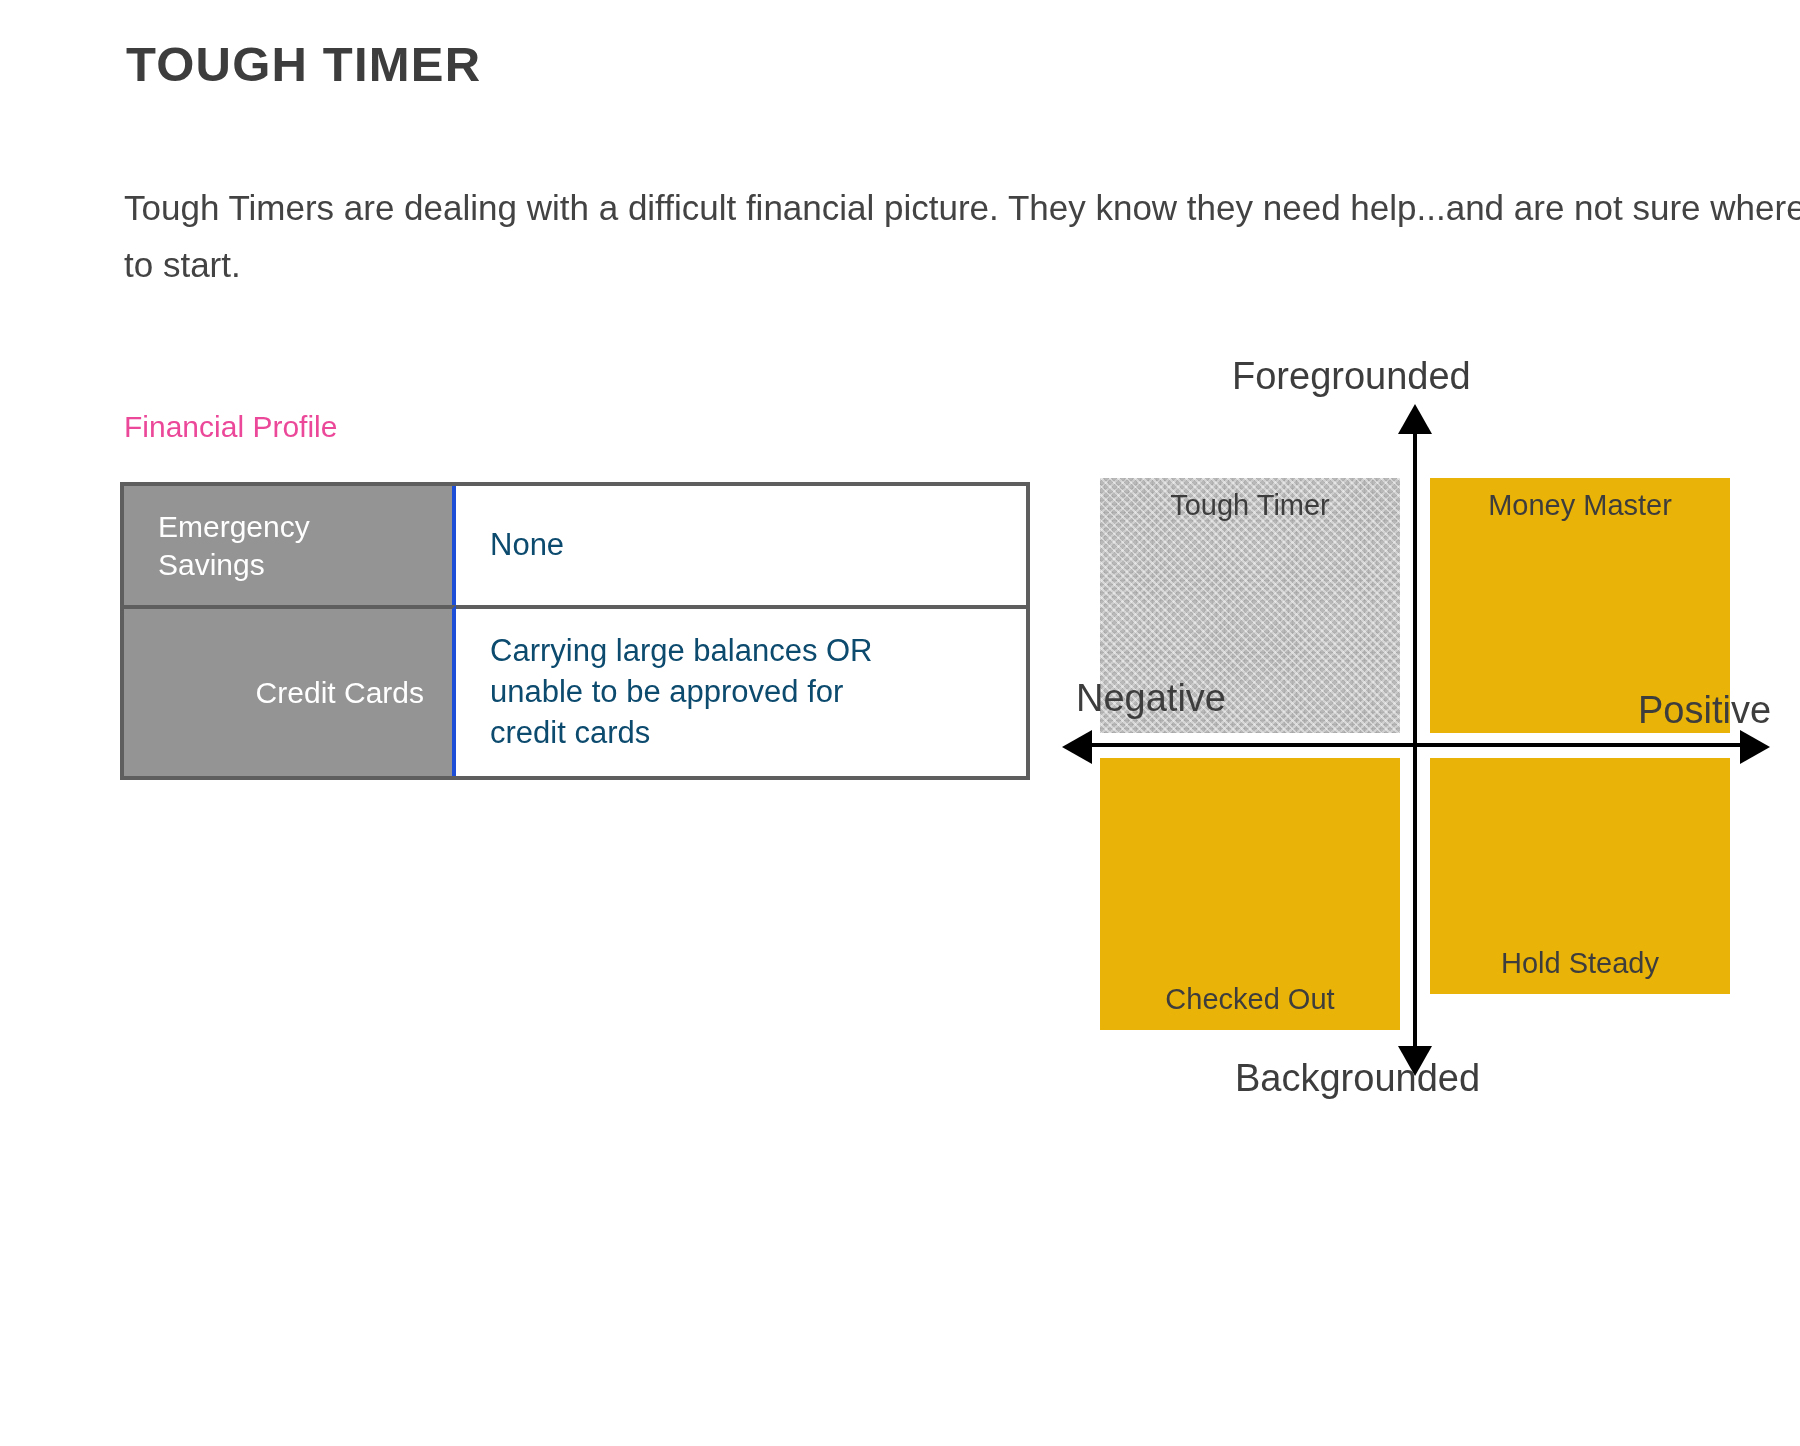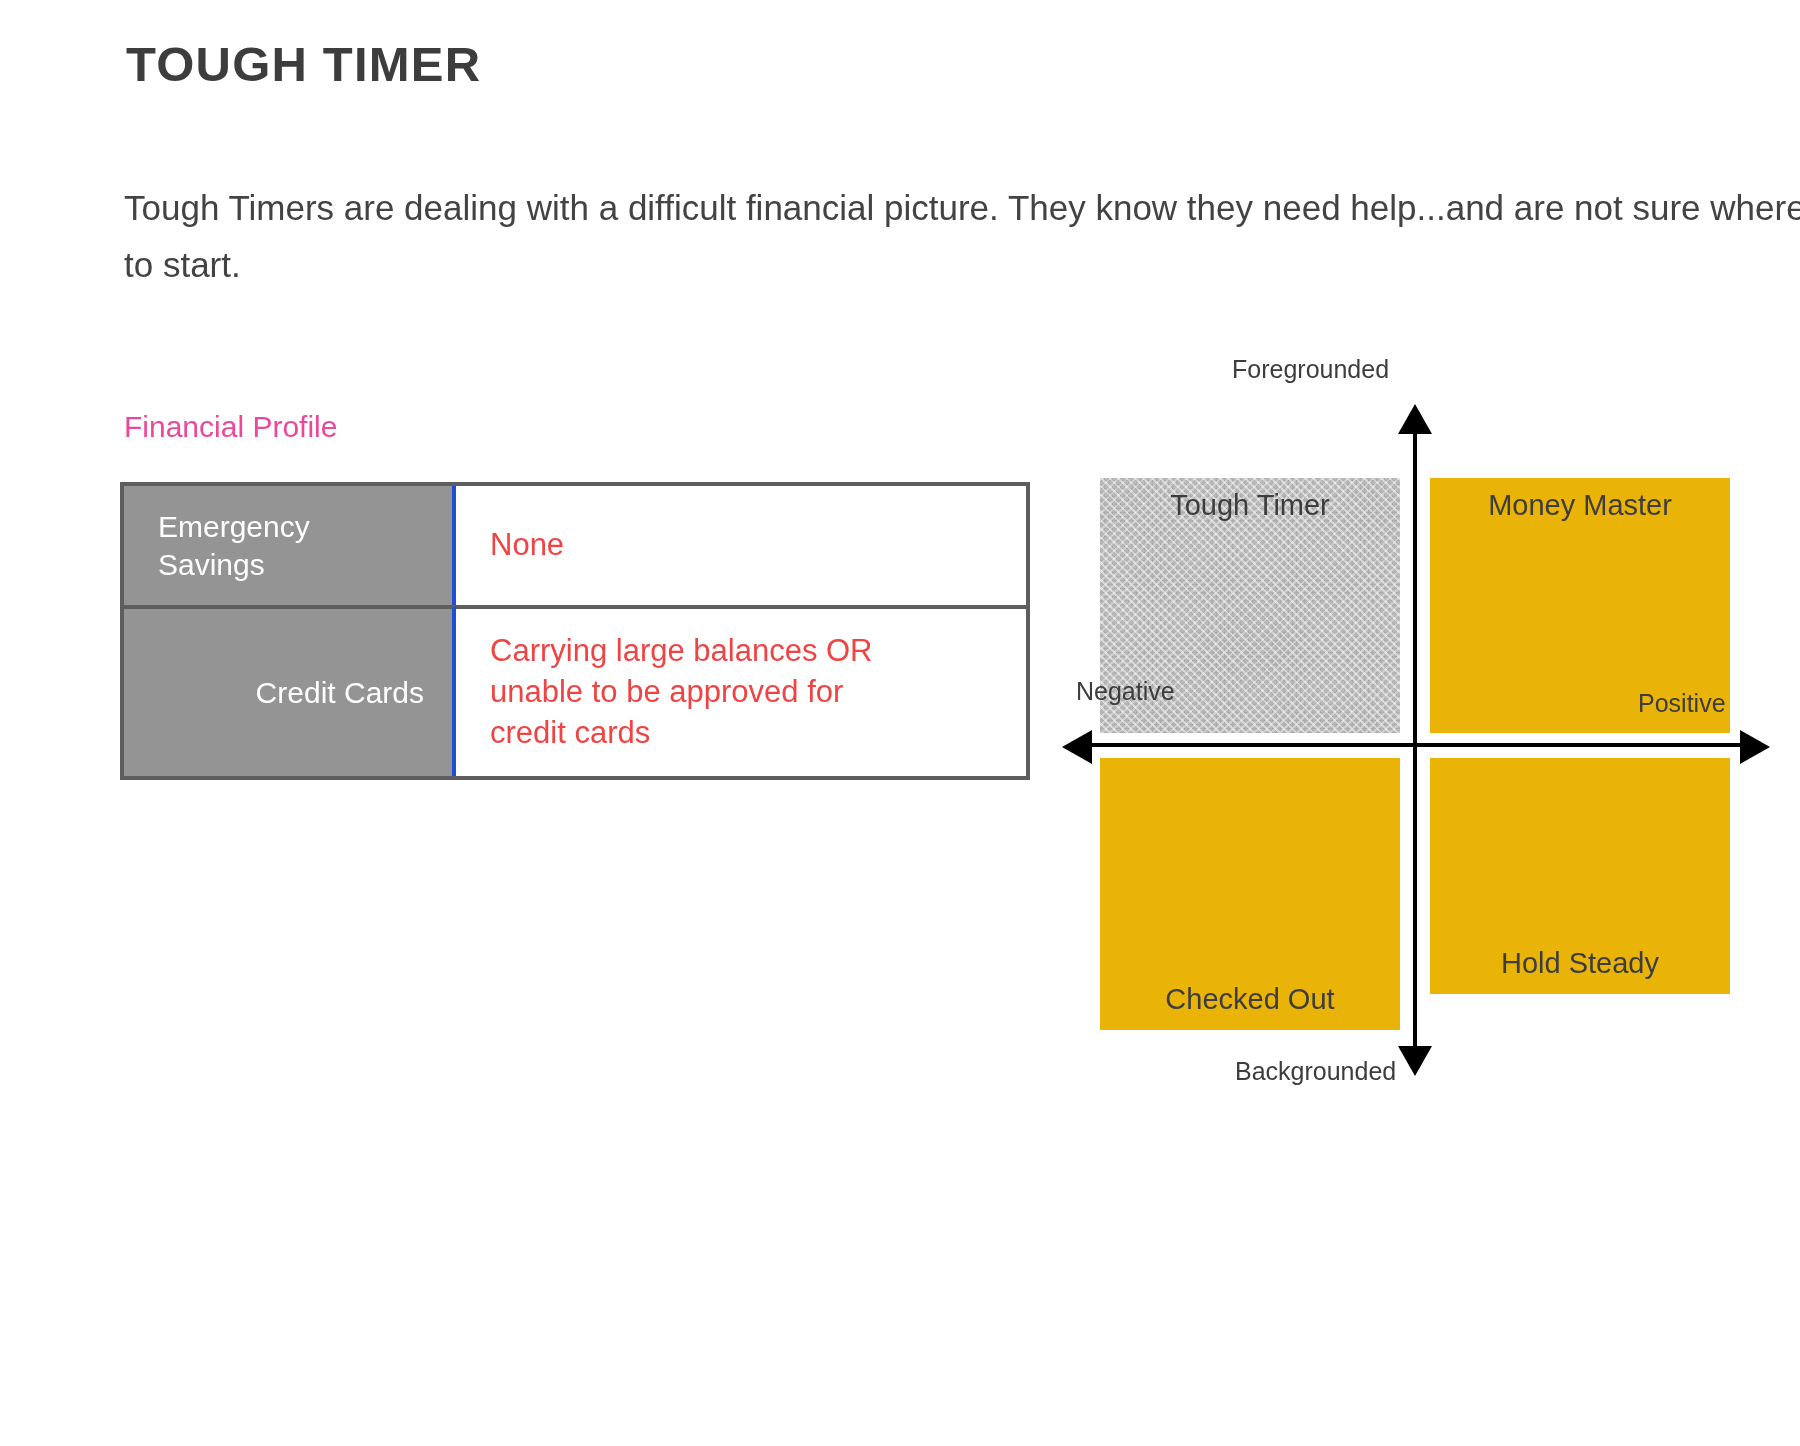--- a/index.html
+++ b/index.html
@@ -79,21 +79,21 @@
     padding: 22px 28px 22px 18px;
     border-right: 4px solid #1d4ed8;
     line-height: 1.25;
   }
   .cell-label.first {
     text-align: left;
     padding-left: 34px;
   }
   .cell-value {
     background: #ffffff;
-    color: #ef4444;
+    color: #0c4a6e;
     font-size: 31px;
     text-align: left;
     padding: 22px 22px 22px 34px;
     line-height: 1.32;
   }
   .cell-value .line { display: block; }
 
   
   .quadrant-chart {
     position: absolute;
@@ -180,21 +180,21 @@
     border-right: 30px solid #000000;
   }
   .arrow-right {
     left: 650px; top: 340px;
     border-top: 17px solid transparent;
     border-bottom: 17px solid transparent;
     border-left: 30px solid #000000;
   }
   .axis-label {
     position: absolute;
-    font-size: 25px;
+    font-size: 38px;
     color: #3d3d3d;
     white-space: nowrap;
     line-height: 1.1;
   }
   .label-top    { left: 142px; top: -34px; }
   .label-bottom { left: 145px; top: 668px; }
   .label-left   { left: -14px;  top: 288px; }
   .label-right  { left: 548px;  top: 300px; }
 </style>
 </head>

